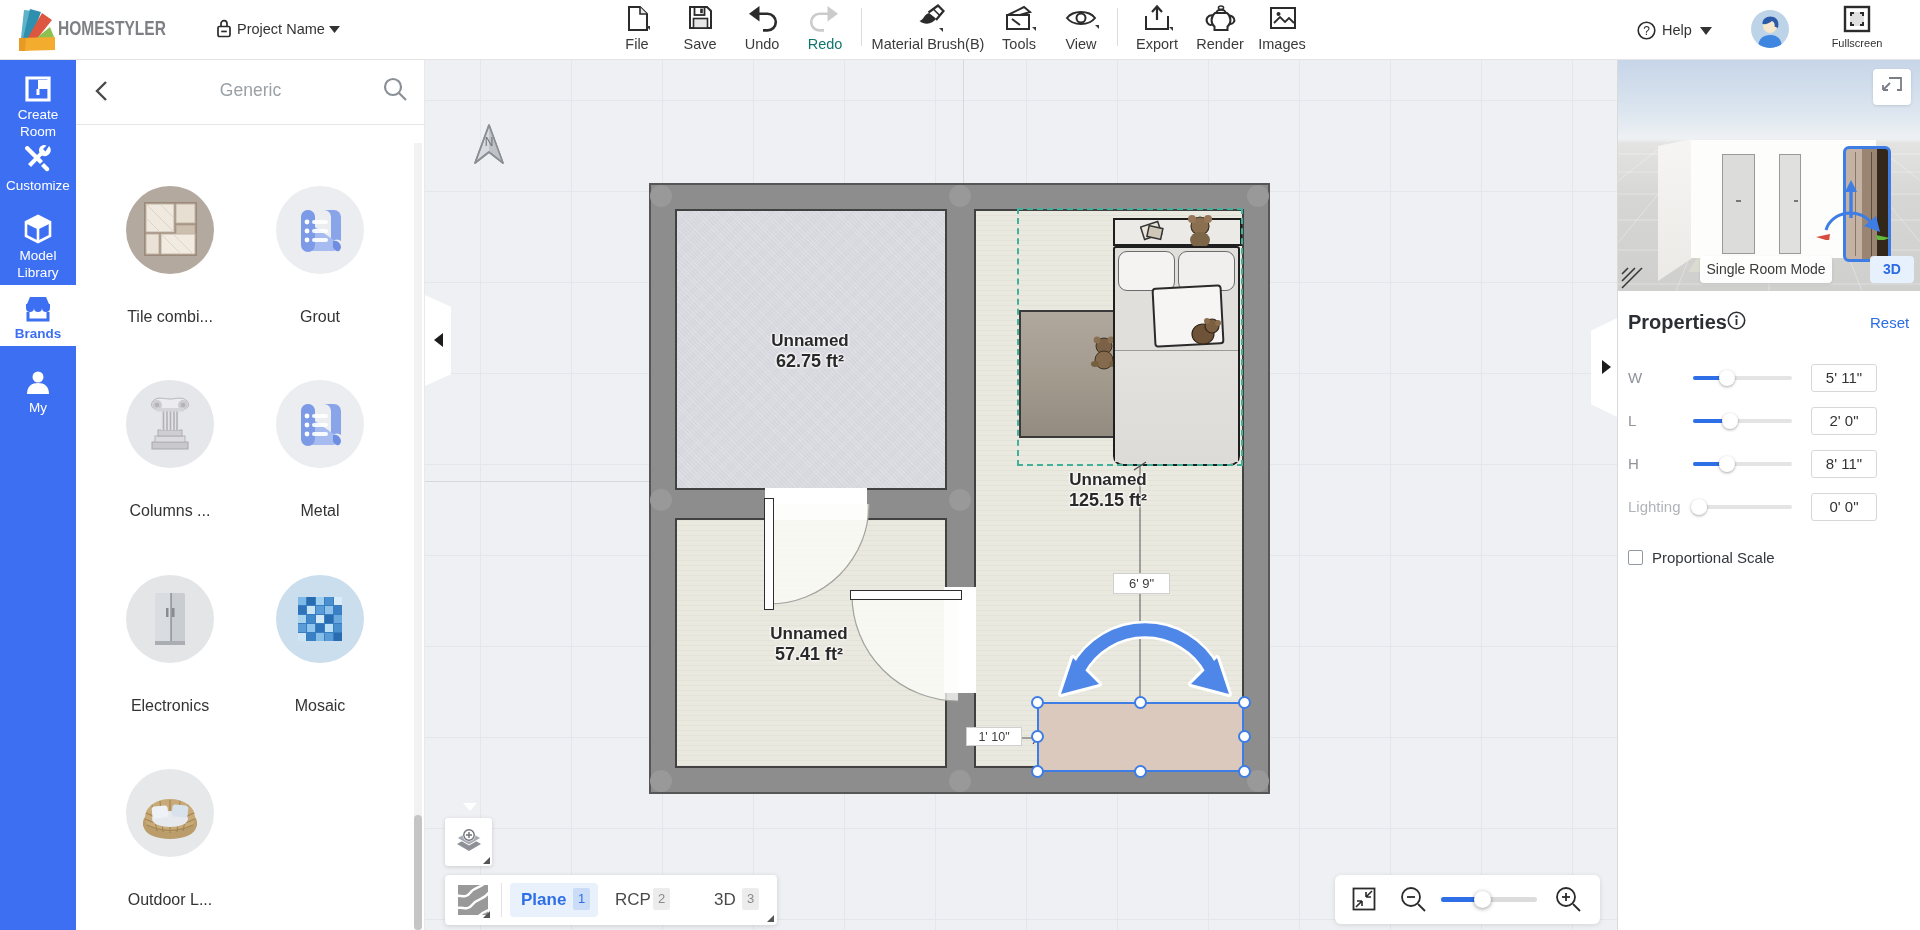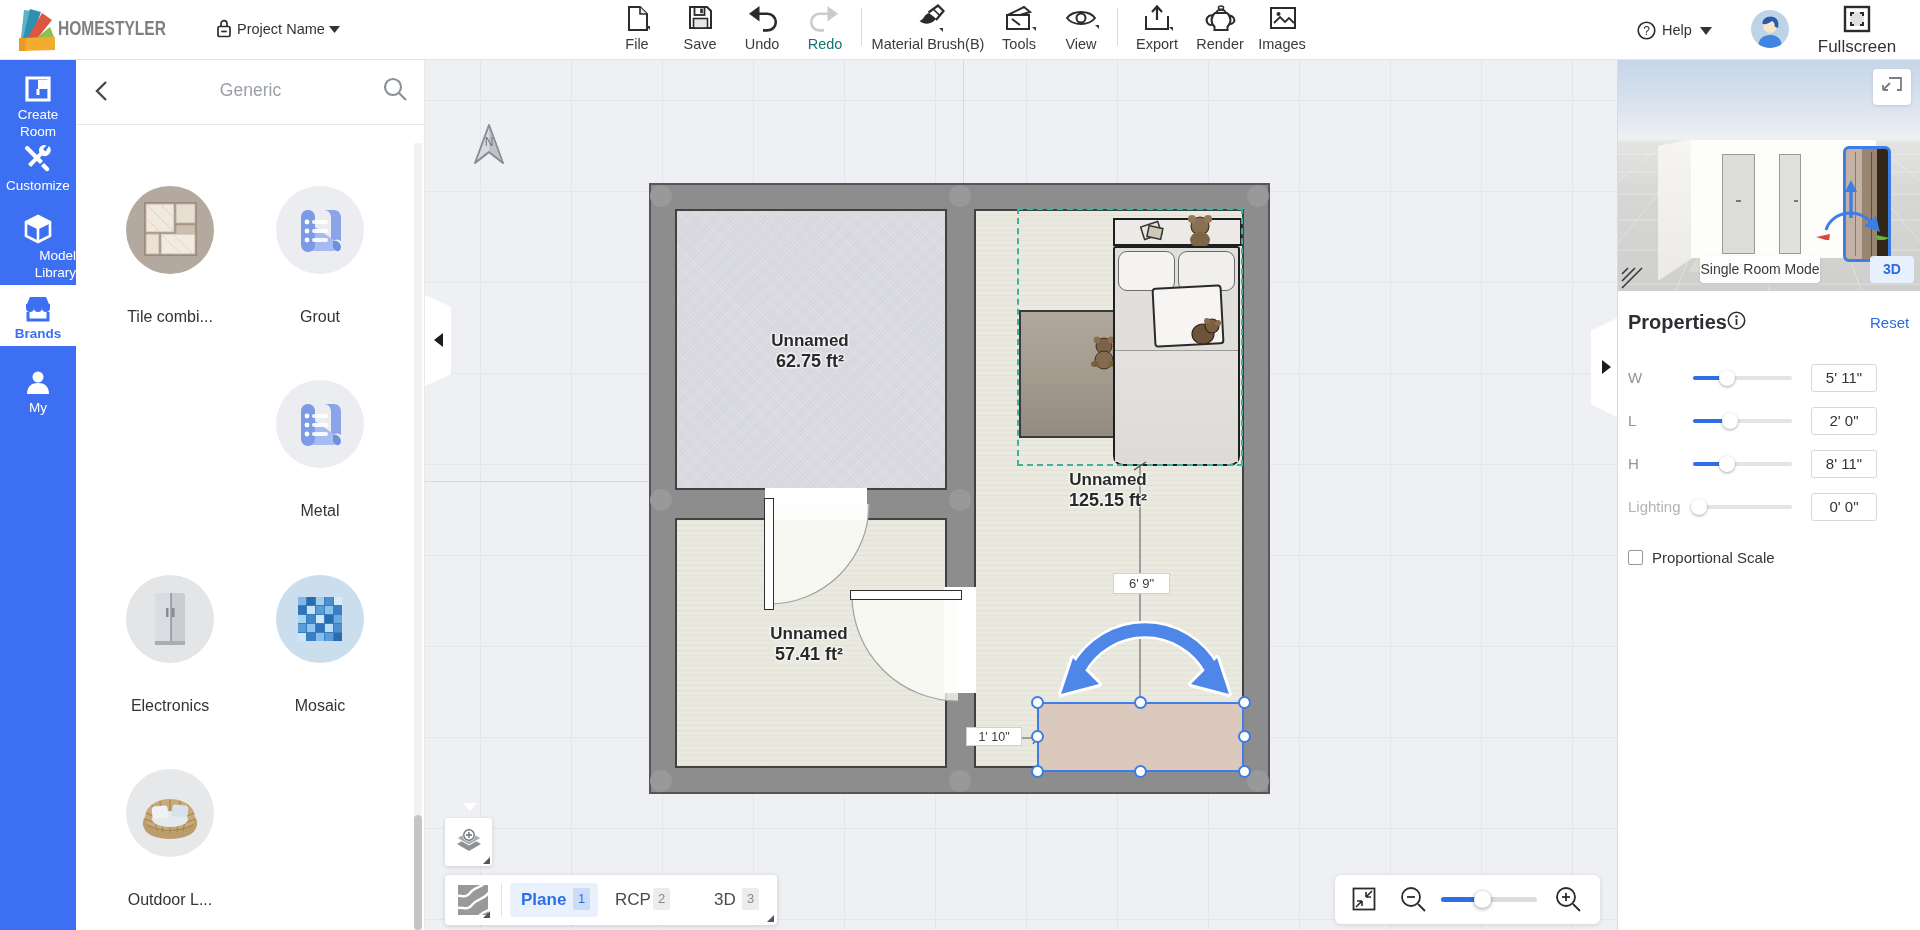--- a/index.html
+++ b/index.html
@@ -211,41 +211,41 @@
   <svg class="abs" style="left:1843px;top:5px" width="28" height="28" viewBox="0 0 28 28">
     <rect x="2" y="2" width="24" height="24" fill="none" stroke="#2b2b2b" stroke-width="2.4"></rect>
     <rect x="7" y="7" width="14" height="14" fill="#e0e0e0"></rect>
     <g stroke="#2b2b2b" stroke-width="2" fill="none">
       <path d="M8 11 v-3 h3"></path>
         <path d="M17 8 h3 v3"></path>
         <path d="M20 17 v3 h-3"></path>
         <path d="M11 20 h-3 v-3"></path>
     </g>
   </svg>
-  <div class="abs" style="left:1807px;top:37px;width:100px;text-align:center;font-size:17px;color:#333;">Fullscreen</div>
+  <div class="abs" style="left:1807px;top:37px;width:100px;text-align:center;font-size:11px;color:#333;">Fullscreen</div>
 </div>
 
 <div id="leftnav">
   <div class="navitem" style="top:15px;">
     <svg width="30" height="28" viewBox="0 0 30 28" style="display:block;margin:0 auto;">
       <path d="M4 3 h22 v22 h-22 z" fill="none" stroke="#fff" stroke-width="3.2"></path>
       <rect x="15" y="5" width="11" height="9" fill="#fff"></rect>
       <path d="M15 14 v6" stroke="#fff" stroke-width="3"></path>
     </svg>
     <div class="nlbl">Create<br>Room</div>
   </div>
   <div class="navitem" style="top:84px;">
     <svg width="30" height="30" viewBox="0 0 30 30" style="display:block;margin:0 auto;">
       <path d="M5 2 L20 17 l-3 3 L2 5 c-0.5 -2 1 -3.5 3 -3 z" fill="#fff"></path>
       <path d="M26 2 c3 3 2 7 -1 9 c-2 1.5 -4 1.5 -6 0.5 L8 23 l-3 -3 L16.5 8.5 c-1 -2 -0.5 -4.5 1 -6 c1.5 -1.5 4 -2 6 -1 l-3.5 3.5 2.5 2.5 z" fill="#fff"></path>
       <path d="M21 19 l5 5 c1 2 -1 4 -3 3 l-5 -5 z" fill="#fff"></path>
     </svg>
     <div class="nlbl">Customize</div>
   </div>
-  <div class="navitem" style="top:154px;text-align:right;">
+  <div class="navitem" style="top:154px;">
     <svg width="30" height="30" viewBox="0 0 30 30" style="display:block;margin:0 auto;">
       <path d="M15 2 L27 8 v14 L15 28 L3 22 V8 z" fill="none" stroke="#fff" stroke-width="2.6"></path>
       <path d="M3 8 L15 14 L27 8 M15 14 V28" fill="none" stroke="#fff" stroke-width="2.6"></path>
       <path d="M15 2 L27 8 L15 14 L3 8 z" fill="#fff"></path>
     </svg>
     <div class="nlbl">Model<br>Library</div>
   </div>
   <div class="navitem navsel" style="top:225px;height:61px;padding-top:9px;">
     <svg width="30" height="28" viewBox="0 0 30 28" style="display:block;margin:0 auto;">
       <path d="M3 10 h24 v4 a4 4 0 0 1 -8 0 a4 4 0 0 1 -8 0 a4 4 0 0 1 -8 0 z" fill="#3d6ff2"></path>
@@ -301,20 +301,38 @@
         <circle cx="31" cy="45" r="2.4" fill="#fff"></circle>
           <rect x="36" y="43" width="16" height="4" rx="2" fill="#fff" opacity="0.9"></rect>
         <circle cx="31" cy="54" r="2.4" fill="#fff"></circle>
           <rect x="36" y="52" width="16" height="4" rx="2" fill="#fff" opacity="0.9"></rect>
         <path d="M57 55 a6 6 0 0 1 6 10 a5 5 0 0 1 -6 -4 z" fill="#6f8ee2"></path>
       </svg>
     </div>
     <div class="catlbl">Grout</div>
   </div>
 
+  <div class="catitem" style="left:24px;top:320px;">
+    <div class="catcircle" style="background:#e6e7ea;">
+      <svg width="88" height="88" viewBox="0 0 88 88">
+        <rect x="26" y="62" width="36" height="7" fill="#c9c9cd" stroke="#a9a9ad" stroke-width="1"></rect>
+        <rect x="29" y="56" width="30" height="6" fill="#dcdce0" stroke="#b5b5b9" stroke-width="1"></rect>
+        <rect x="32" y="50" width="24" height="6" fill="#cfcfd3" stroke="#aeaeb2" stroke-width="1"></rect>
+        <rect x="35" y="31" width="18" height="19" fill="#e3e3e7"></rect>
+        <path d="M37.5 31 v19 M41 31 v19 M44.5 31 v19 M48 31 v19 M51 31 v19" stroke="#b2b2b6" stroke-width="1.6"></path>
+        <path d="M27 21 c5 -5 11 -2 17 -2 c6 0 12 -3 17 2 c3 3 1 8 -3 8 h-28 c-4 0 -6 -5 -3 -8 z" fill="#ececf0" stroke="#b5b5b9" stroke-width="1"></path>
+        <circle cx="31" cy="25" r="5" fill="#cdcdd1"></circle>
+          <circle cx="57" cy="25" r="5" fill="#cdcdd1"></circle>
+        <circle cx="31" cy="25" r="2.3" fill="#b4b4b8"></circle>
+          <circle cx="57" cy="25" r="2.3" fill="#b4b4b8"></circle>
+        <rect x="30" y="28" width="28" height="3.5" fill="#d5d5d9"></rect>
+      </svg>
+    </div>
+    <div class="catlbl">Columns ...</div>
+  </div>
   <div class="catitem" style="left:174px;top:320px;">
     <div class="catcircle" style="background:#ecedf0;">
       <svg width="88" height="88" viewBox="0 0 88 88">
         <path d="M30 24 h28 a7 7 0 0 1 7 7 v24 a6 6 0 0 0 -10 4 v-28 a7 7 0 0 0 -7 -7 z" fill="#89a4e8"></path>
         <path d="M25 31 a7 7 0 0 1 14 0 v28 a7 7 0 0 1 -7 6 h26 a6 6 0 0 0 1 -10" fill="#a6bcf0"></path>
         <path d="M25 31 a7 7 0 0 1 14 0 v28 a7 7 0 0 1 -14 0 z" fill="#7d9ae6"></path>
         <circle cx="31" cy="36" r="2.4" fill="#fff"></circle>
           <rect x="36" y="34" width="16" height="4" rx="2" fill="#fff" opacity="0.9"></rect>
         <circle cx="31" cy="45" r="2.4" fill="#fff"></circle>
           <rect x="36" y="43" width="16" height="4" rx="2" fill="#fff" opacity="0.9"></rect>
@@ -646,21 +664,21 @@
     <div class="abs" style="left:255px;top:9px;width:38px;height:36px;background:#fff;border-radius:4px;box-shadow:0 1px 3px rgba(0,0,0,0.12);">
       <svg class="abs" style="left:7px;top:6px" width="24" height="24" viewBox="0 0 24 24">
         <path d="M9 3 h12 v12 h-4" fill="none" stroke="#7a7e84" stroke-width="1.8"></path>
         <path d="M3 11 h9 v10 h-9 z" fill="none" stroke="#7a7e84" stroke-width="1.8" opacity="0"></path>
         <path d="M13 11 v10 h-10 v-10 z" fill="none" stroke="#7a7e84" stroke-width="1.8" opacity="0"></path>
         <path d="M10 8 L3 15 M3 15 v-5 M3 15 h5" stroke="#7a7e84" stroke-width="1.8" fill="none"></path>
         <path d="M3 15 v6 h10 v-6" fill="none" stroke="#7a7e84" stroke-width="1.8" opacity="0"></path>
       </svg>
     </div>
 
-    <div class="pvbtn" style="left:82px;top:196px;width:120px;height:27px;background:rgba(255,255,255,0.96);line-height:27px;color:#3a3a3a;box-shadow:0 1px 3px rgba(0,0,0,0.10);">Single Room Mode</div>
+    <div class="pvbtn" style="left:82px;top:196px;width:132px;height:27px;background:rgba(255,255,255,0.96);line-height:27px;color:#3a3a3a;box-shadow:0 1px 3px rgba(0,0,0,0.10);">Single Room Mode</div>
     <div class="pvbtn" style="left:252px;top:196px;width:44px;height:27px;background:#e7f0fd;line-height:27px;color:#2b6be4;font-weight:bold;">3D</div>
 
     <svg class="abs" style="left:2px;top:206px" width="26" height="24" viewBox="0 0 26 24">
       <path d="M2 22 L22 2 M2 15 L15 2 M2 8 L8 2" stroke="#3a3a3a" stroke-width="1.6"></path>
     </svg>
   </div>
   <div id="props">
     <div class="abs" style="left:10px;top:20px;font-size:20px;font-weight:bold;color:#2b2e33;">Properties</div>
     <div class="abs" style="left:252px;top:23px;font-size:15px;color:#2b6be4;">Reset</div>
     <svg class="abs" style="left:109px;top:20px" width="19" height="19" viewBox="0 0 19 19">

